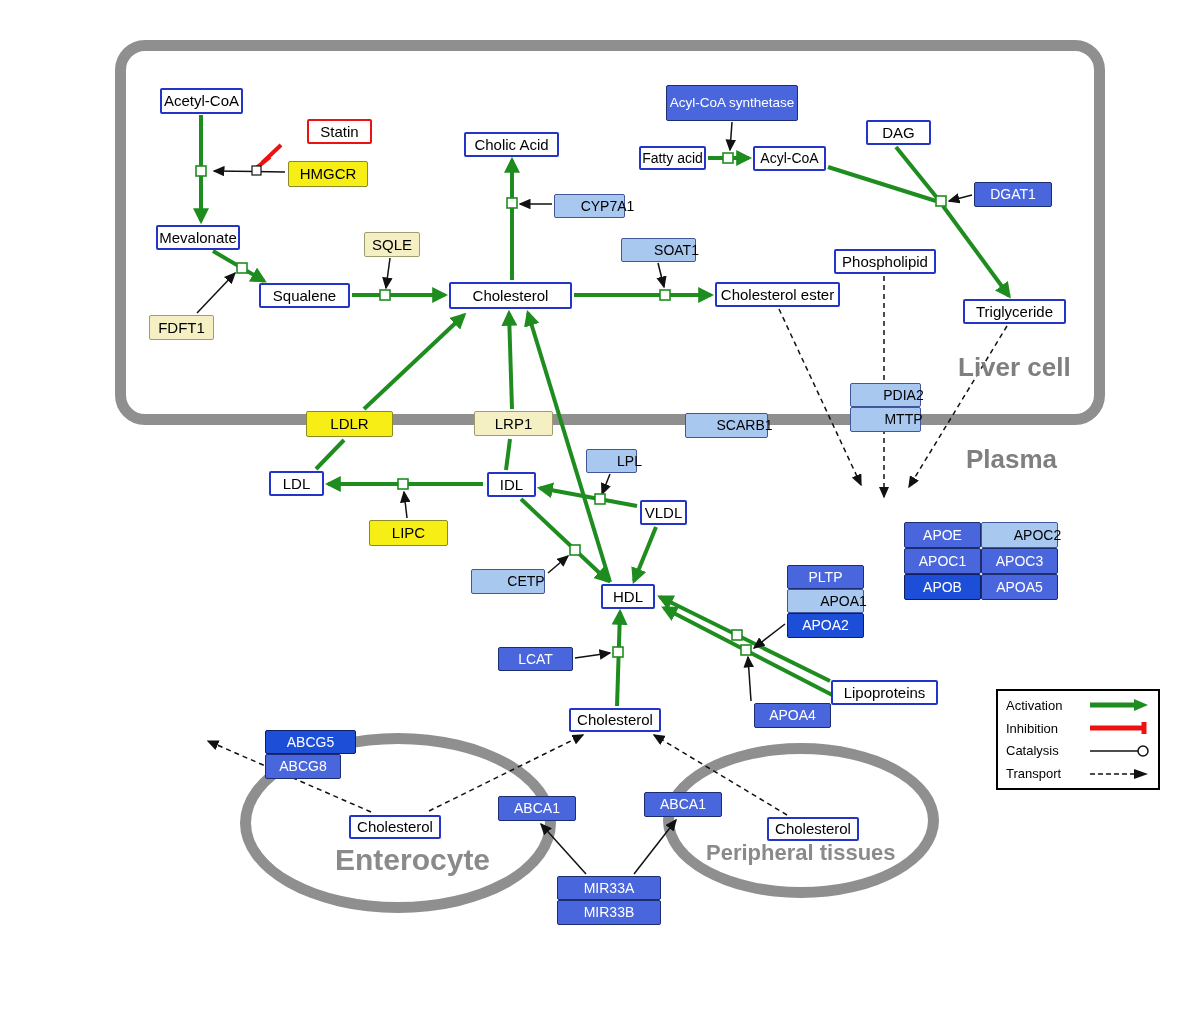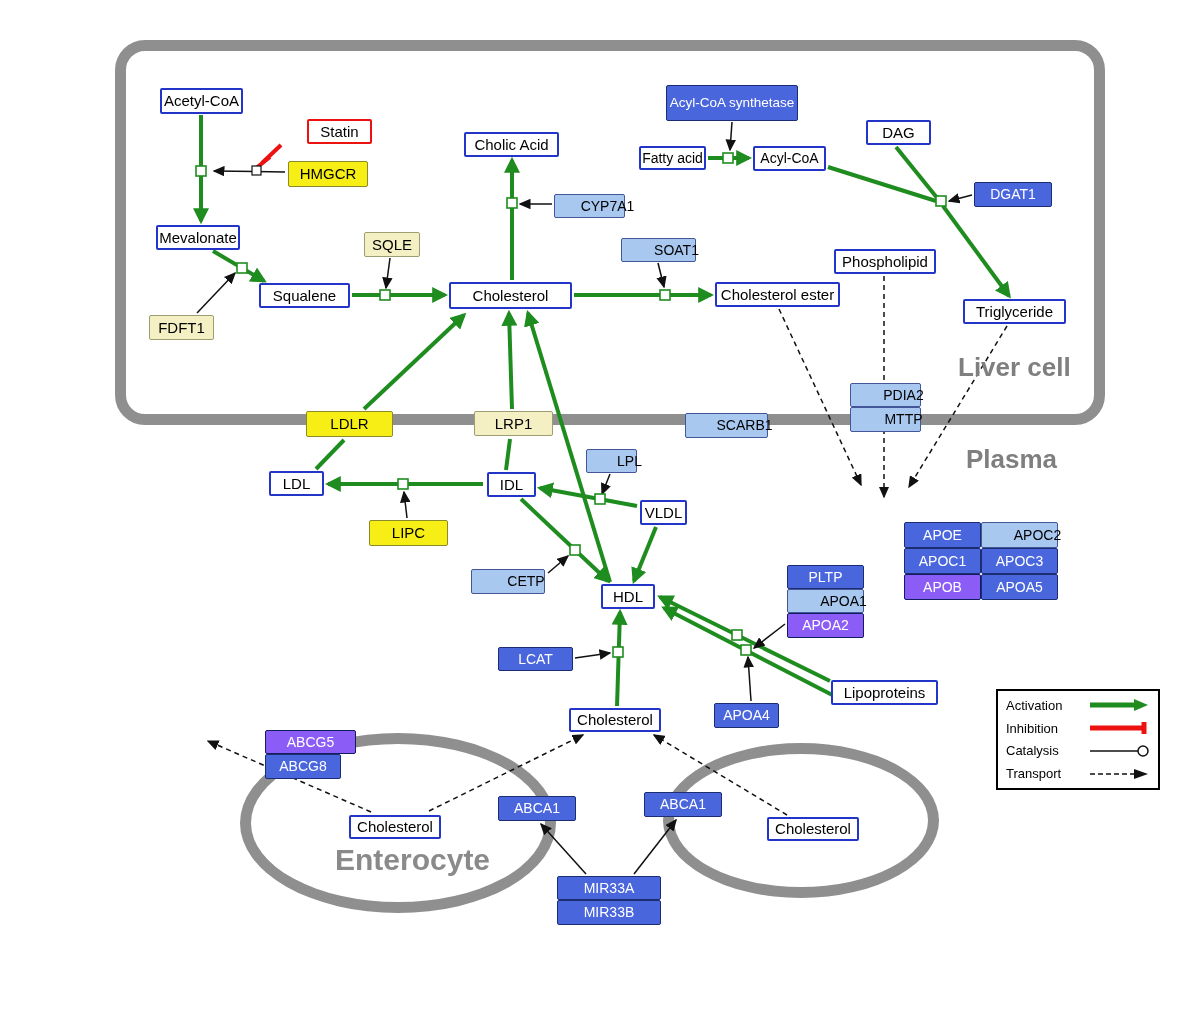--- a/index.html
+++ b/index.html
@@ -7,21 +7,21 @@
 
   .node { position:absolute; display:flex; align-items:center; justify-content:center;
           text-align:center; box-sizing:border-box; font-size:14px; line-height:1.05;
           border-radius:2px; color:#000; }
   .metab      { background:#fff; border:2px solid #2335c8; font-size:15px; }
   .statin-box { background:#fff; border:2px solid #ee1111; font-size:15px;margin-left:48px; }
   .y-bright   { background:#f7ee16; border:1px solid #8a8a2a; font-size:15px; }
   .y-pale     { background:#f4f0c4; border:1px solid #9d9d72; font-size:15px; }
   .b-light    { background:#a8c8f0; border:1px solid #44569a;padding-left:36px; }
   .b-med      { background:#4a66dd; border:1px solid #1d2d72; color:#fff; }
-  .b-dark     { background:#8b5cf6; border:1px solid #101d5e; color:#fff; }
+  .b-dark     { background:#1d4ed8; border:1px solid #101d5e; color:#fff; }
 
   .liver-region  { position:absolute; left:115px; top:40px; width:990px; height:385px;
                    border:11px solid #8f8f8f; border-radius:30px; box-sizing:border-box; }
   .cell-ellipse  { position:absolute; border:11px solid #8f8f8f; border-radius:50%; box-sizing:border-box; }
   .enterocyte-ellipse { left:240px; top:733px; width:316px; height:180px; }
   .peripheral-ellipse { left:663px; top:743px; width:276px; height:155px; }
 
   .region-label { position:absolute; font-weight:bold; color:#7f7f7f; white-space:nowrap; }
   .lbl-liver      { left:958px; top:352px; font-size:26px; }
   .lbl-plasma     { left:966px; top:444px; font-size:26px; }
@@ -125,20 +125,21 @@
       <rect x="732" y="630" width="10" height="10"></rect>
       <rect x="741" y="645" width="10" height="10"></rect>
       <rect x="613" y="647" width="10" height="10"></rect>
       <rect x="252" y="166" width="9" height="9" stroke="#111" stroke-width="1.2"></rect>
     </g>
   </svg>
 
   <div class="region-label lbl-liver">Liver cell</div>
   <div class="region-label lbl-plasma">Plasma</div>
   <div class="region-label lbl-enterocyte">Enterocyte</div>
+  <div class="region-label lbl-peripheral">Peripheral tissues</div>
 
   <div class="node metab" style="left:160px;top:88px;width:83px;height:26px">Acetyl-CoA</div>
   <div class="node statin-box" style="left:259px;top:119px;width:65px;height:25px">Statin</div>
   <div class="node y-bright" style="left:288px;top:161px;width:80px;height:26px">HMGCR</div>
   <div class="node metab" style="left:156px;top:225px;width:84px;height:25px">Mevalonate</div>
   <div class="node y-pale" style="left:149px;top:315px;width:65px;height:25px">FDFT1</div>
   <div class="node metab" style="left:259px;top:283px;width:91px;height:25px">Squalene</div>
   <div class="node y-pale" style="left:364px;top:232px;width:56px;height:25px">SQLE</div>
   <div class="node metab" style="left:449px;top:282px;width:123px;height:27px">Cholesterol</div>
   <div class="node metab" style="left:464px;top:132px;width:95px;height:25px">Cholic Acid</div>
@@ -163,21 +164,21 @@
   <div class="node metab" style="left:487px;top:472px;width:49px;height:25px">IDL</div>
   <div class="node b-light" style="left:586px;top:449px;width:51px;height:24px">LPL</div>
   <div class="node metab" style="left:640px;top:500px;width:47px;height:25px">VLDL</div>
   <div class="node y-bright" style="left:369px;top:520px;width:79px;height:26px">LIPC</div>
   <div class="node b-light" style="left:471px;top:569px;width:74px;height:25px">CETP</div>
   <div class="node metab" style="left:601px;top:584px;width:54px;height:25px">HDL</div>
   <div class="node b-med" style="left:787px;top:565px;width:77px;height:24px">PLTP</div>
   <div class="node b-light" style="left:787px;top:589px;width:77px;height:24px">APOA1</div>
   <div class="node b-dark" style="left:787px;top:613px;width:77px;height:25px">APOA2</div>
   <div class="node b-med" style="left:498px;top:647px;width:75px;height:24px">LCAT</div>
-  <div class="node b-med" style="left:714px;top:703px;width:65px;height:25px">APOA4</div>
+  <div class="node b-med" style="left:754px;top:703px;width:77px;height:25px">APOA4</div>
   <div class="node metab" style="left:831px;top:680px;width:107px;height:25px">Lipoproteins</div>
 
   <div class="node b-med" style="left:904px;top:522px;width:77px;height:26px">APOE</div>
   <div class="node b-light" style="left:981px;top:522px;width:77px;height:26px">APOC2</div>
   <div class="node b-med" style="left:904px;top:548px;width:77px;height:26px">APOC1</div>
   <div class="node b-med" style="left:981px;top:548px;width:77px;height:26px">APOC3</div>
   <div class="node b-dark" style="left:904px;top:574px;width:77px;height:26px">APOB</div>
   <div class="node b-med" style="left:981px;top:574px;width:77px;height:26px">APOA5</div>
 
   <div class="node metab" style="left:569px;top:708px;width:92px;height:24px">Cholesterol</div>

